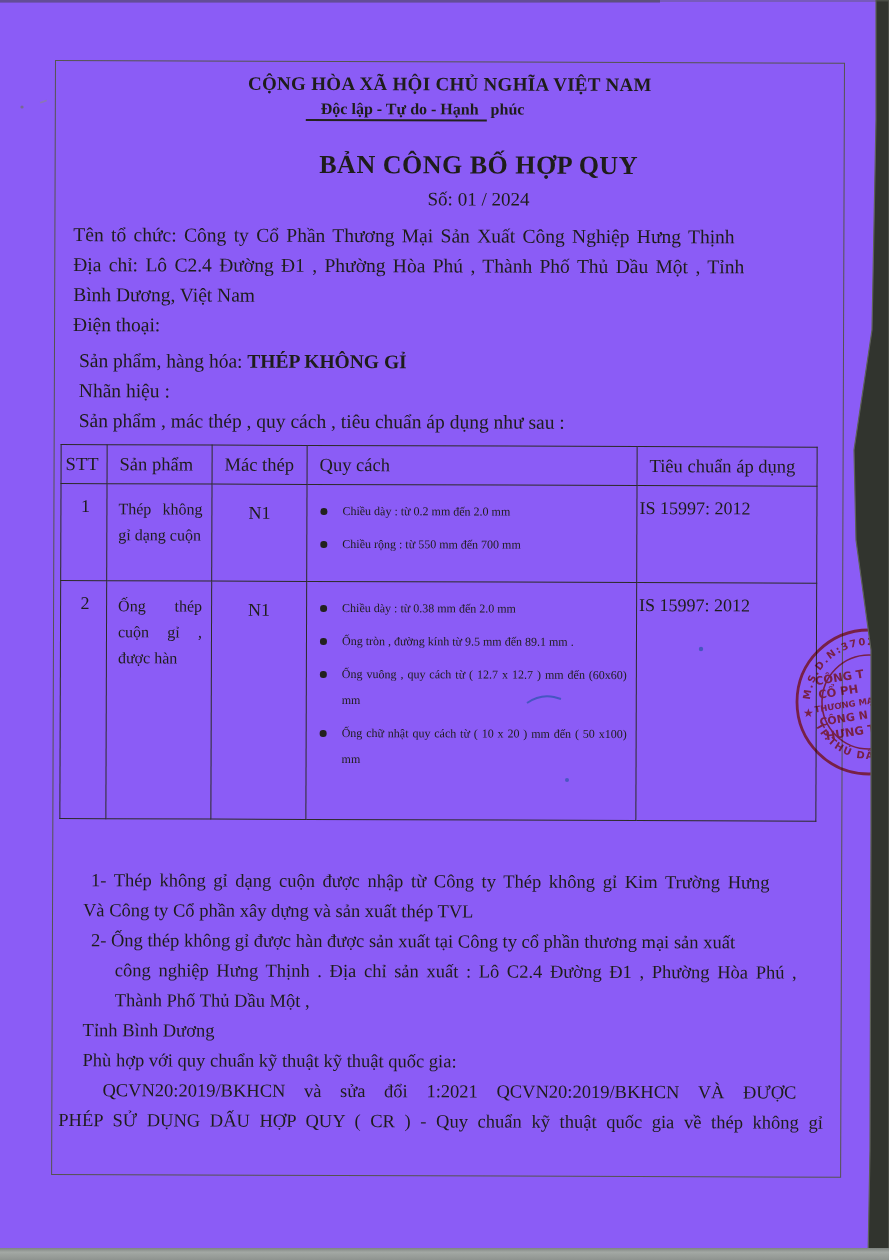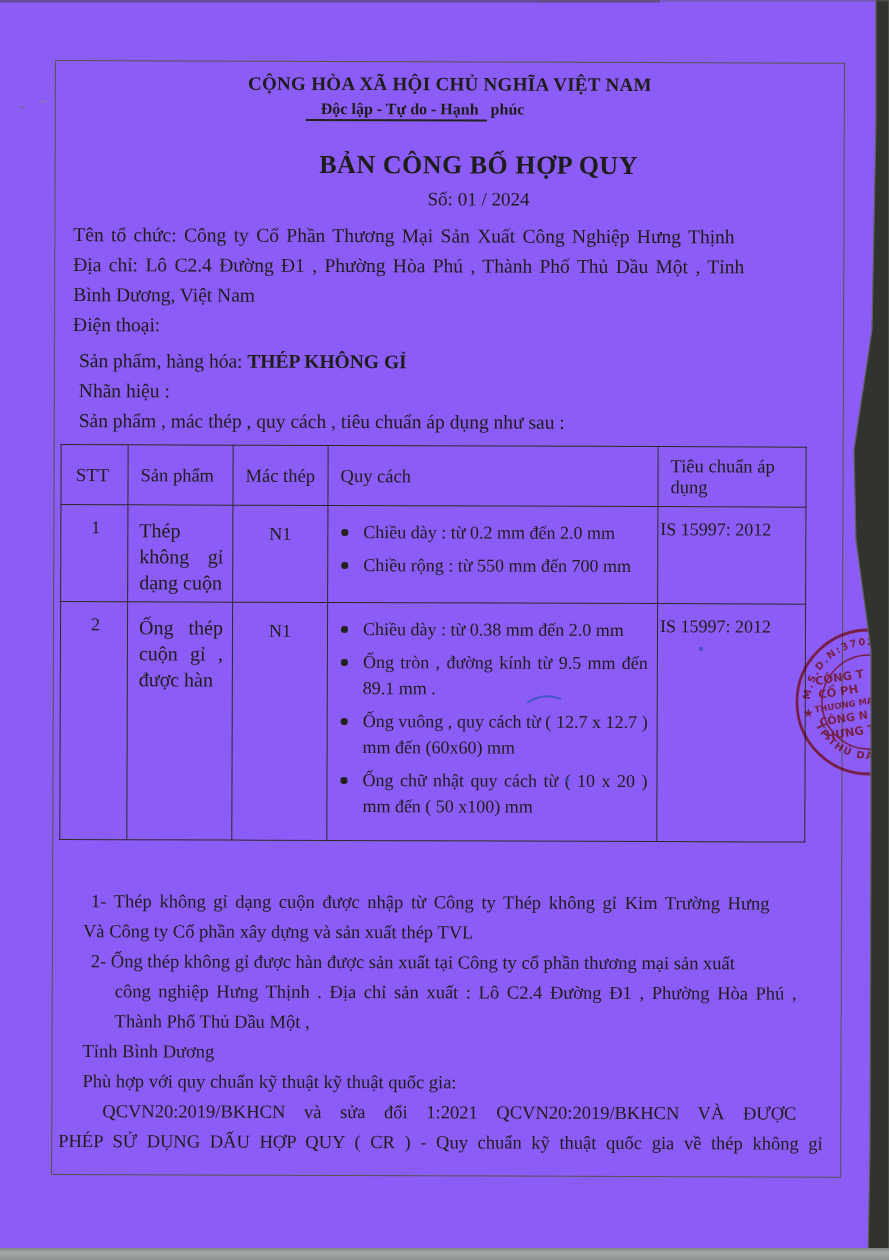--- a/index.html
+++ b/index.html
@@ -16,31 +16,31 @@
   .doc-number{margin-top:7px;text-align:center;padding-left:58px;font-size:19px;line-height:24px;}
   .org-block{margin-top:10px;padding:0 8px 0 18px;font-size:19.5px;line-height:30px;}
   .line{white-space:nowrap;}
   .ws1{word-spacing:2.5px;}
   .pad1{padding-left:6px;}
   .product-line{margin-top:6px;}
   .products-table{border-collapse:collapse;margin-top:8px;margin-left:6px;table-layout:fixed;
                   font-size:18px;}
   .products-table th,.products-table td{border:1.9px solid #2c2b28;vertical-align:top;box-sizing:border-box;}
   .products-table th{font-weight:normal;font-size:18.5px;text-align:left;padding:9px 8px 8px 12px;vertical-align:middle;}
-  th.c-stt,td.c-stt{width:67px;text-align:center;padding-left:4px;}
+  th.c-stt,td.c-stt{width:46px;text-align:center;padding-left:4px;}
   th.c-prod,td.c-prod{width:105px;}
   th.c-grade,td.c-grade{width:95px;margin-left:18px;}
   th.c-spec,td.c-spec{width:330px;}
-  th.c-std,td.c-std{width:148px;}
+  th.c-std,td.c-std{width:180px;}
   td.c-stt{padding-top:12px;font-size:18px;}
-  td.c-prod{padding:12px 9px 0 11px;text-align:justify;font-size:20px;line-height:26px;font-family:Liberation Serif, serif;}
+  td.c-prod{padding:12px 9px 0 11px;text-align:justify;font-size:16px;line-height:26px;font-family:Liberation Serif, serif;}
   td.c-grade{padding-top:18px;text-align:center;}
   td.c-std{padding:12px 6px 0 2px;}
   ul.spec-list{margin:4px 0 0 0;padding:8px 8px 0 34px;list-style:none;}
-  ul.spec-list li{position:relative;margin:0 0 7px 0;line-height:26px;text-align:justify;font-size:18px;}
+  ul.spec-list li{position:relative;margin:0 0 7px 0;line-height:26px;text-align:justify;font-size:12px;}
   ul.spec-list li::before{content:"";position:absolute;left:-22px;top:10px;width:6.5px;height:6.5px;border-radius:50%;background:#23221f;}
   .notes{margin-top:46px;font-size:18.5px;line-height:30px;}
   .ind-a{padding-left:38px;}
   .ind-b{padding-left:30px;}
   .ind-c{padding-left:62px;}
   .ind-d{padding-left:50px;}
   .ind-e{padding-left:6px;}
   .ws-med{word-spacing:5px;}
   .ws-wide{word-spacing:14px;}
   .ws-sm{word-spacing:3px;}

